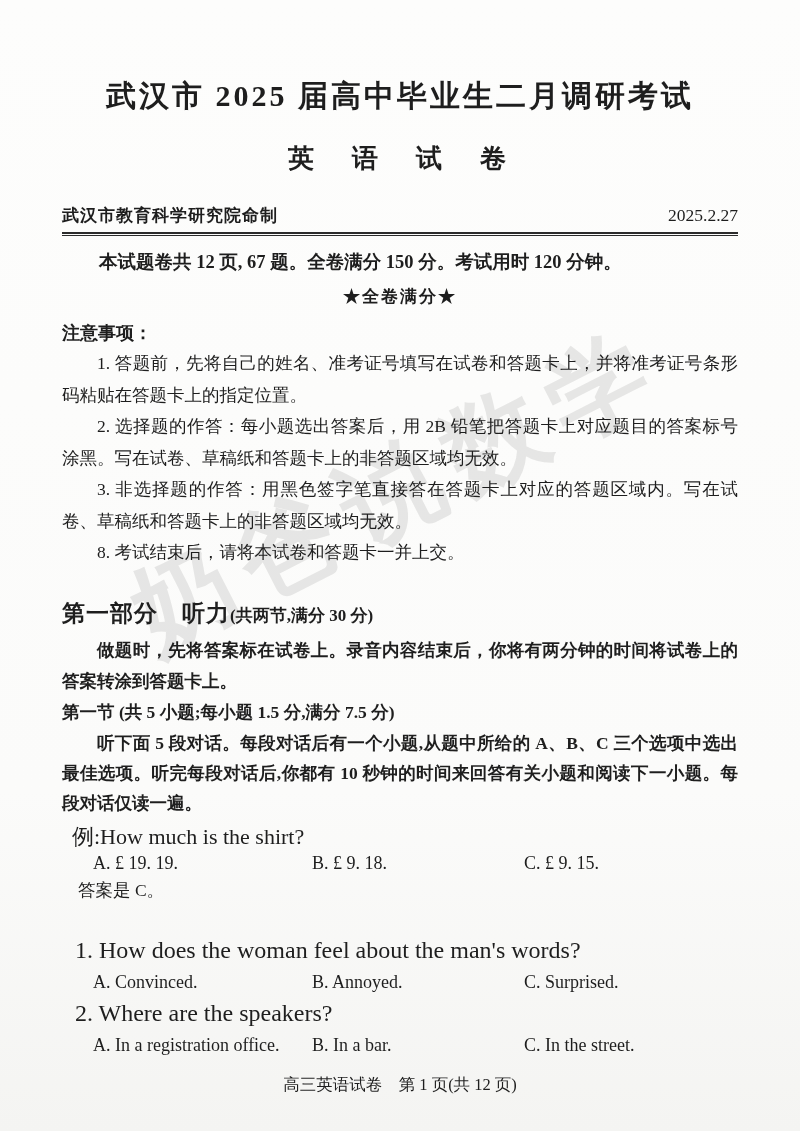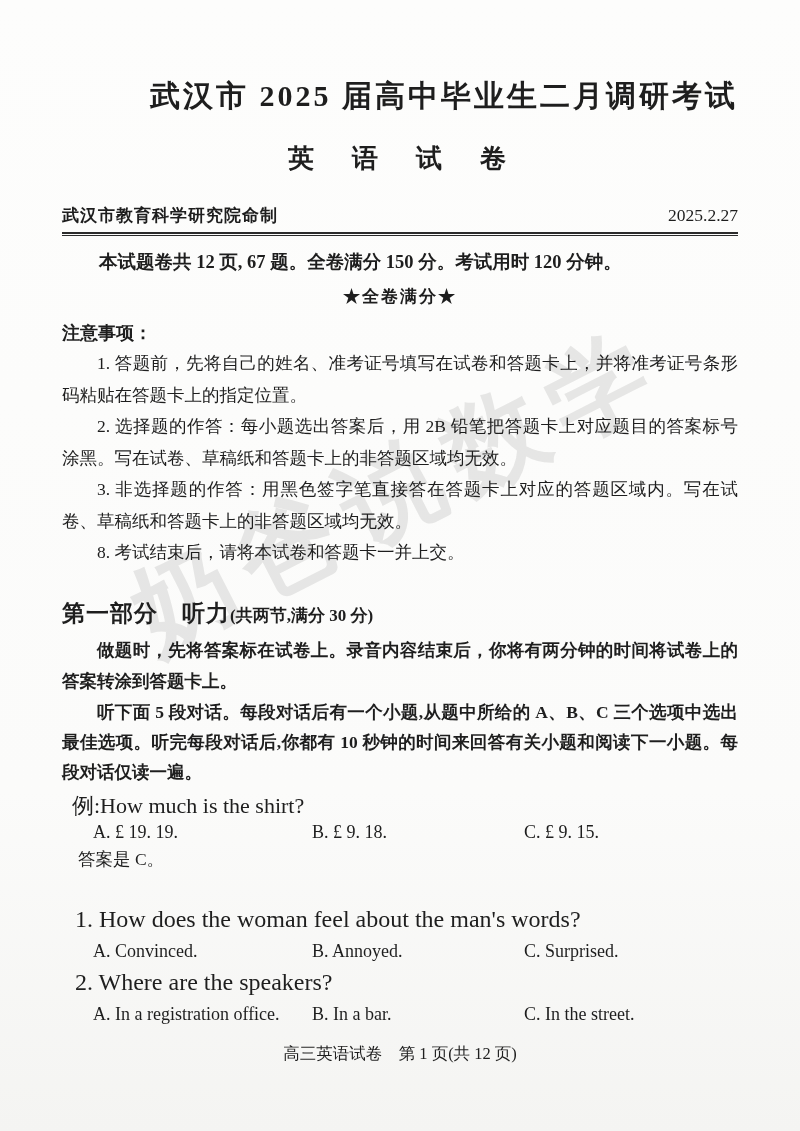--- a/index.html
+++ b/index.html
@@ -26,21 +26,21 @@
     color: rgba(125,125,125,0.17);
     transform: rotate(-27deg);
     transform-origin: 0 50%;
     white-space: nowrap;
     pointer-events: none;
     z-index: 0;
   }
   .content { position: relative; z-index: 1; }
   .title1 {
     margin: 0 0 24px 0;
-    text-align: right;
+    text-align: center;
     font-size: 30px;
     font-weight: 700;
     letter-spacing: 3px;
   }
   .title2 {
     margin: 0 0 28px 0;
     text-align: center;
     font-size: 26px;
     font-weight: 700;
     letter-spacing: 6px;
@@ -144,20 +144,21 @@
       <p class="notes-title">注意事项：</p>
       <p class="note">1. 答题前，先将自己的姓名、准考证号填写在试卷和答题卡上，并将准考证号条形码粘贴在答题卡上的指定位置。</p>
       <p class="note">2. 选择题的作答：每小题选出答案后，用 2B 铅笔把答题卡上对应题目的答案标号涂黑。写在试卷、草稿纸和答题卡上的非答题区域均无效。</p>
       <p class="note">3. 非选择题的作答：用黑色签字笔直接答在答题卡上对应的答题区域内。写在试卷、草稿纸和答题卡上的非答题区域均无效。</p>
       <p class="note">8. 考试结束后，请将本试卷和答题卡一并上交。</p>
     </div>
 
     <div>
       <p class="part-heading"><span class="part-main">第一部分　听力</span><span class="part-sub">(共两节,满分 30 分)</span></p>
       <p class="p1 indent">做题时，先将答案标在试卷上。录音内容结束后，你将有两分钟的时间将试卷上的答案转涂到答题卡上。</p>
+      <p class="sec-title">第一节 (共 5 小题;每小题 1.5 分,满分 7.5 分)</p>
       <p class="sec-intro">听下面 5 段对话。每段对话后有一个小题,从题中所给的 A、B、C 三个选项中选出最佳选项。听完每段对话后,你都有 10 秒钟的时间来回答有关小题和阅读下一小题。每段对话仅读一遍。</p>
 
       <div>
         <p class="ex-question">例:How much is the shirt?</p>
         <div class="options">
           <span>A. £ 19. 19.</span>
           <span>B. £ 9. 18.</span>
           <span>C. £ 9. 15.</span>
         </div>
         <p class="ex-answer">答案是 C。</p>

